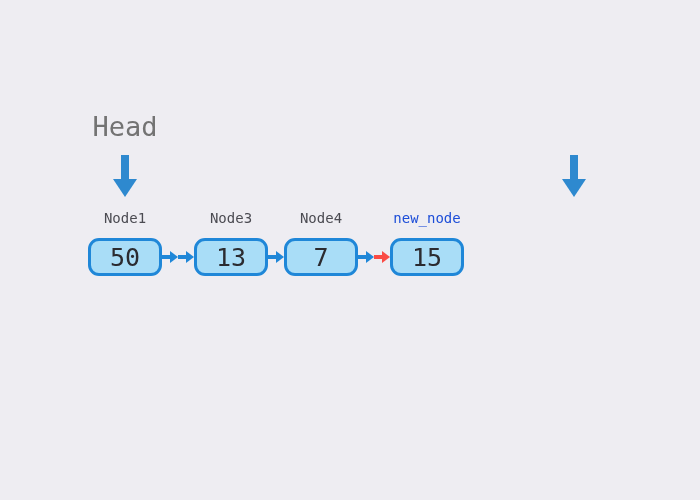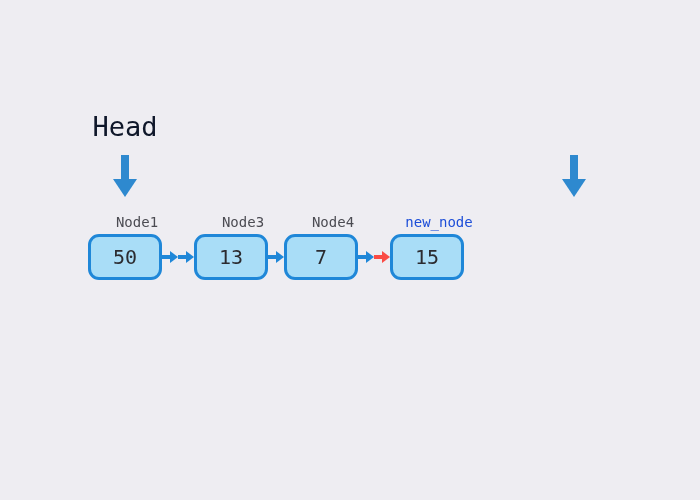--- a/index.html
+++ b/index.html
@@ -21,21 +21,21 @@
     top: 0;
     width: 700px;
     height: 500px;
   }
 
   
   .pointer-label {
     position: absolute;
     font-family: "DejaVu Sans Mono", monospace;
     font-size: 27px;
-    color: #0f172a;
+    color: #737373;
     letter-spacing: 0px;
     white-space: nowrap;
     text-align: center;
     transform: translateX(-50%);
   }
 
   
   .down-arrow {
     position: absolute;
     transform: translateX(-50%);
@@ -53,44 +53,43 @@
   }
 
   .node-cell {
     position: relative;
     display: flex;
     align-items: center;
   }
 
   .node-box {
     width: 74px;
-    height: 46px;
+    height: 38px;
     box-sizing: border-box;
     background: #a9ddf7;
     border: 3px solid #1f87d8;
     border-radius: 11px;
     display: flex;
     align-items: center;
     justify-content: center;
     font-family: "DejaVu Sans Mono", monospace;
-    font-size: 20px;
+    font-size: 25px;
     color: #2b2b30;
     line-height: 1;
   }
 
   .node-caption {
     position: absolute;
     bottom: 50px;
     left: 50%;
     transform: translateX(-50%);
     font-family: "DejaVu Sans Mono", monospace;
     font-size: 14px;
     color: #4b4b52;
     white-space: nowrap;
-    margin-left: 12px;
   }
   .node-caption.highlight {
     color: #1d4ed8;
   }
 
   
   .link-arrow {
     width: 16px;
     height: 12px;
     position: relative;

